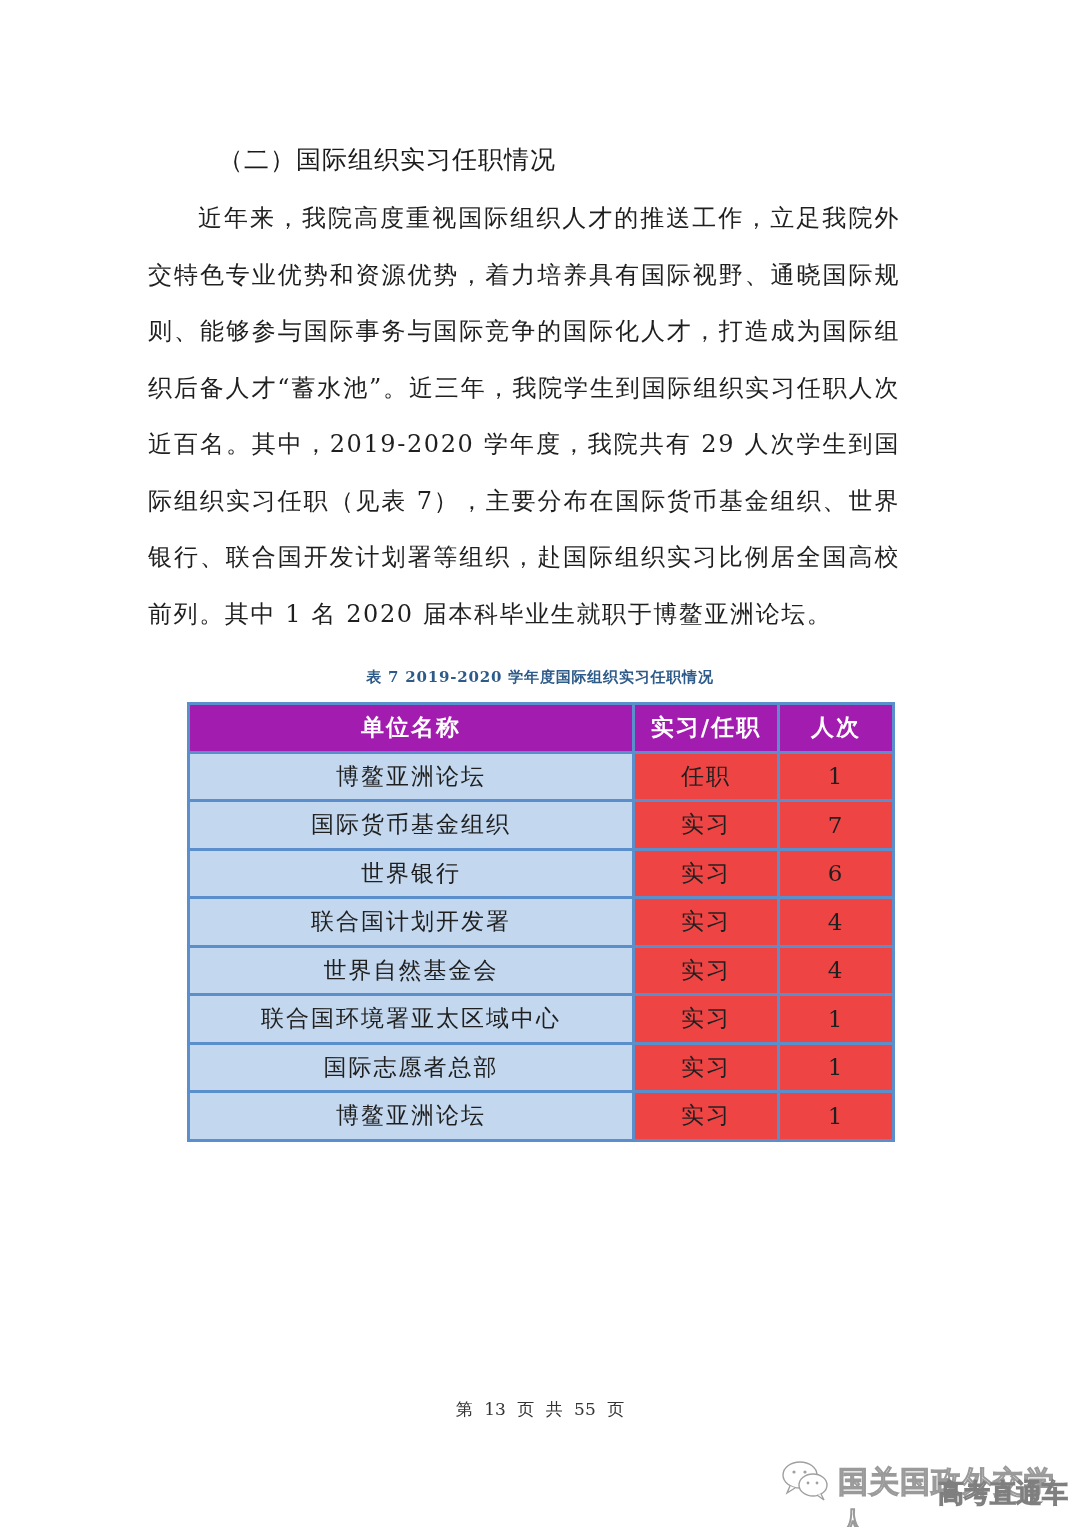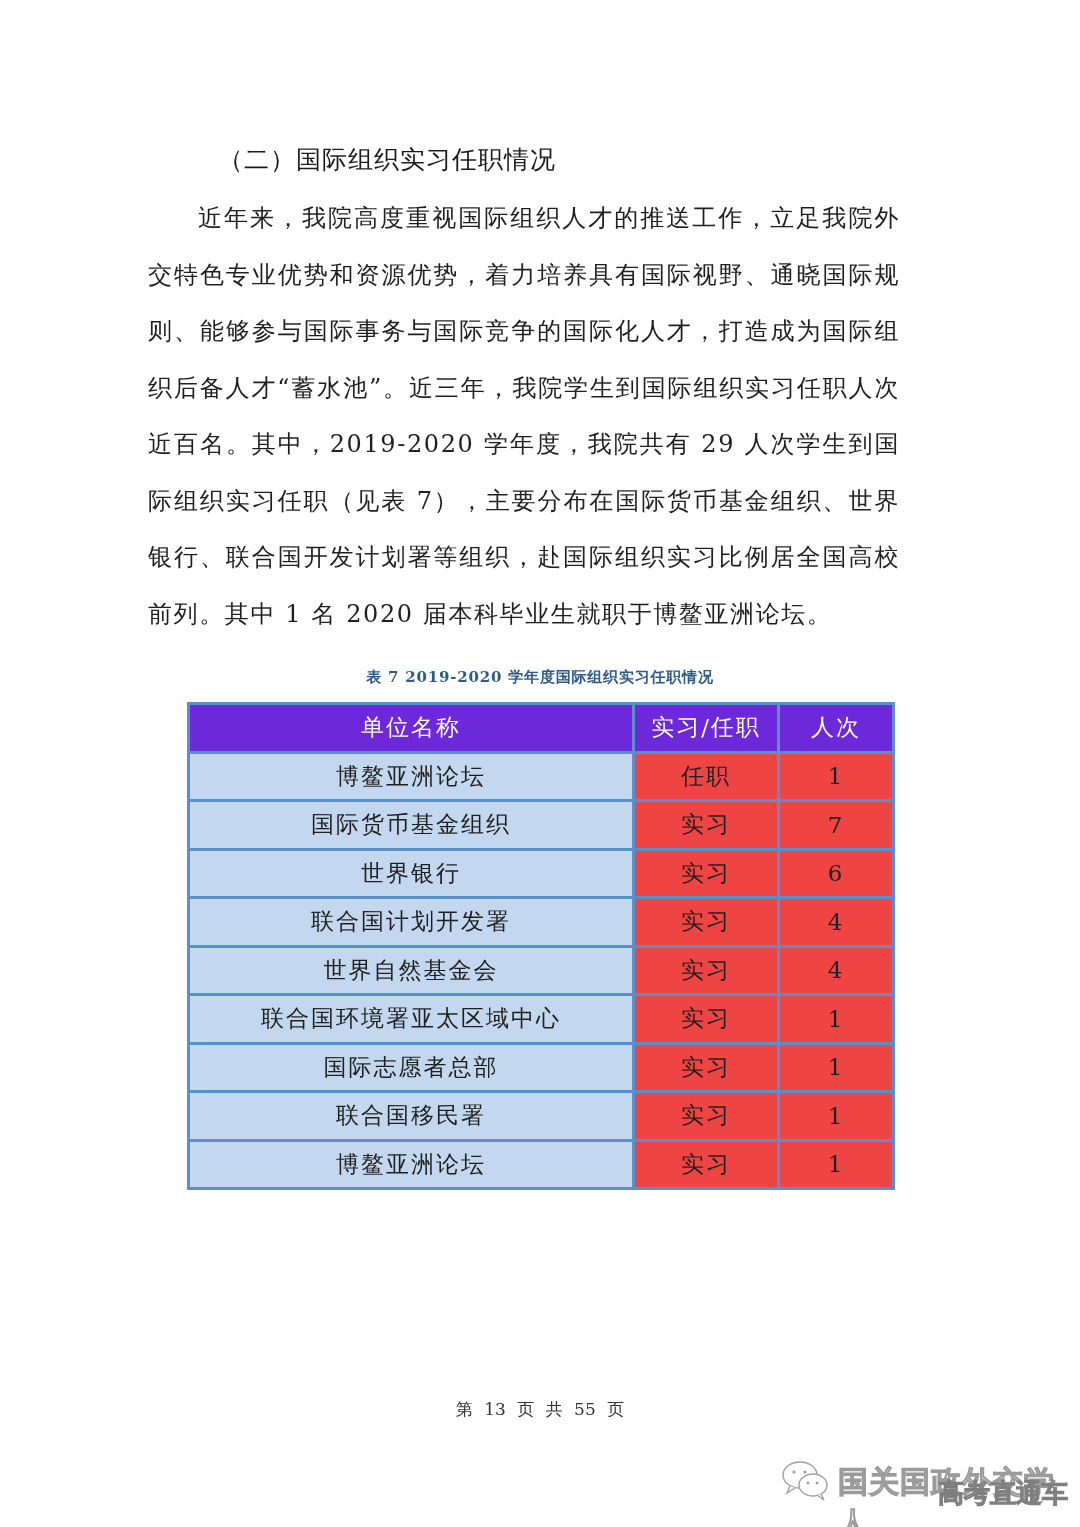--- a/index.html
+++ b/index.html
@@ -66,23 +66,23 @@
   }
   table.data-table th,
   table.data-table td {
     border: 3px solid #5b8fcc;
     height: 45.5px;
     padding: 0;
     text-align: center;
     vertical-align: middle;
   }
   table.data-table th {
-    background: #6d28d9;
+    background: #a21caf;
     color: #ffffff;
-    font-weight: normal;
+    font-weight: bold;
   }
   table.data-table td.col-name {
     background: #c3d8ef;
     color: #1f1f1f;
     margin-left: 10px;
   }
   table.data-table td.col-type,
   table.data-table td.col-count {
     background: #ef4444;
     color: #1f1f1f;
@@ -180,25 +180,20 @@
         <td class="col-type">实习</td>
         <td class="col-count">4</td>
       </tr>
       <tr>
         <td class="col-name">联合国环境署亚太区域中心</td>
         <td class="col-type">实习</td>
         <td class="col-count">1</td>
       </tr>
       <tr>
         <td class="col-name">国际志愿者总部</td>
-        <td class="col-type">实习</td>
-        <td class="col-count">1</td>
-      </tr>
-      <tr>
-        <td class="col-name">联合国移民署</td>
         <td class="col-type">实习</td>
         <td class="col-count">1</td>
       </tr>
       <tr>
         <td class="col-name">博鳌亚洲论坛</td>
         <td class="col-type">实习</td>
         <td class="col-count">1</td>
       </tr>
     </tbody>
   </table>

